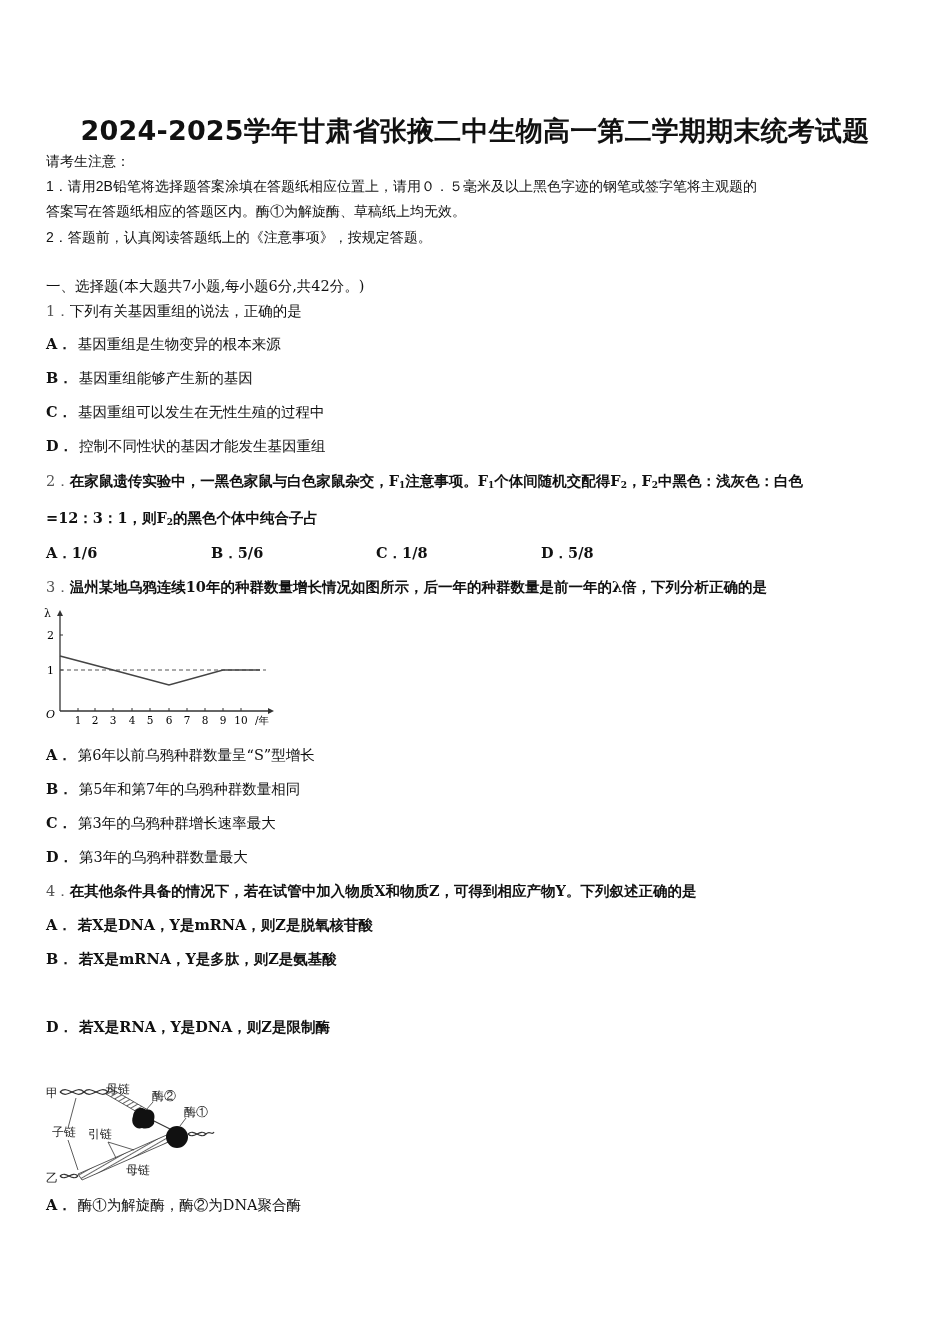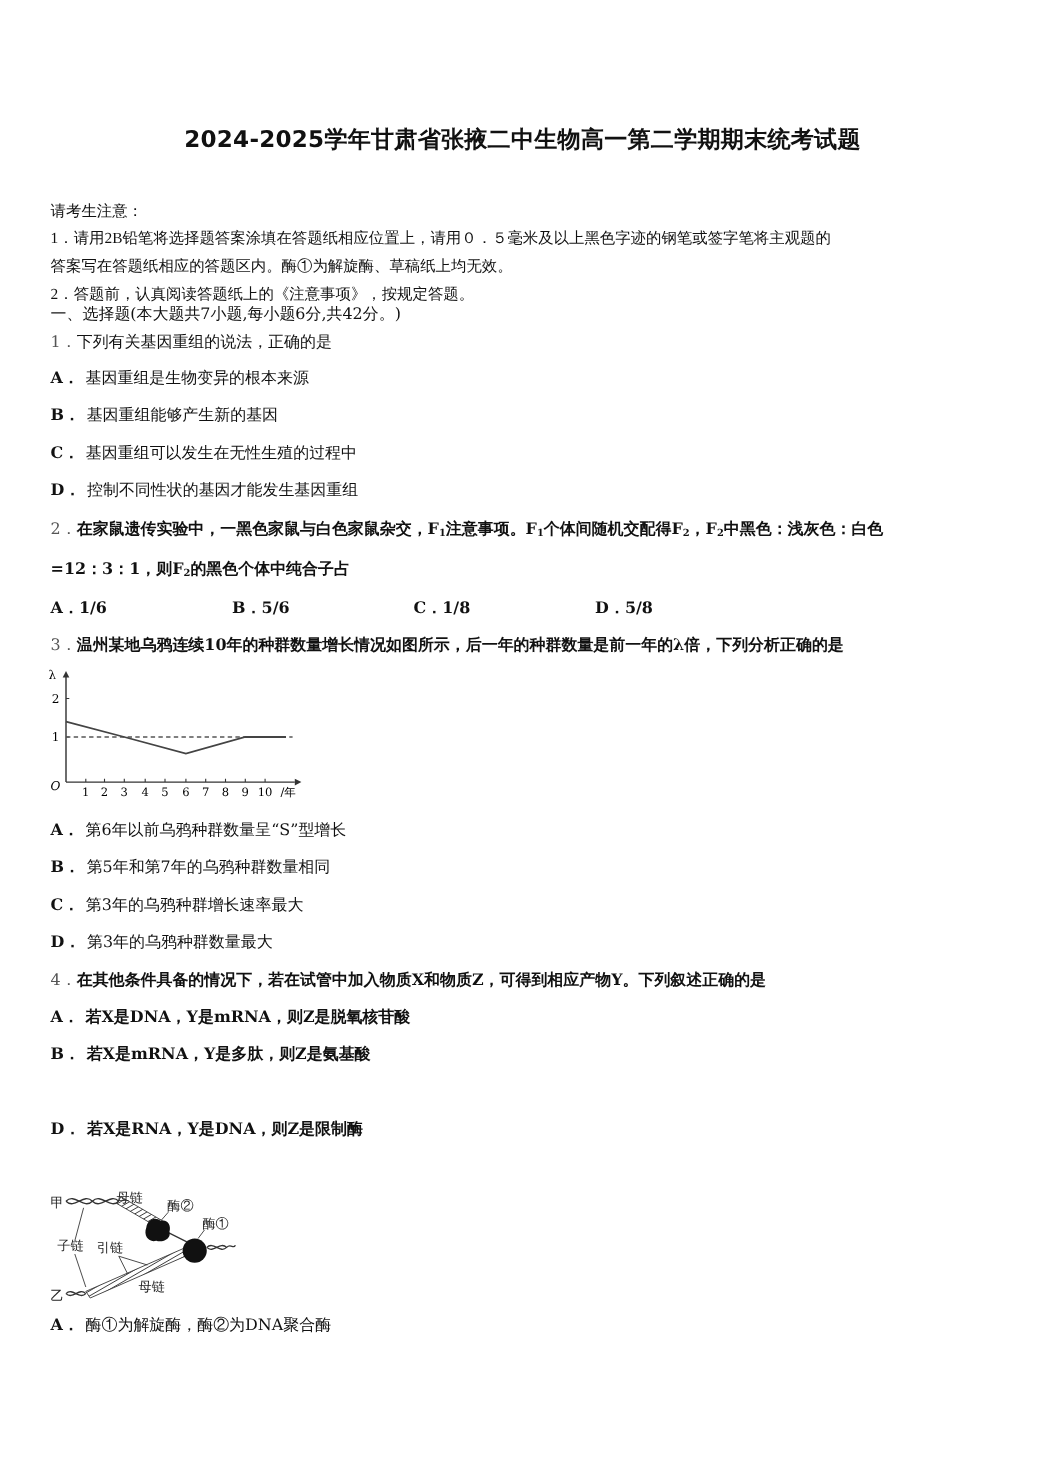--- a/index.html
+++ b/index.html
@@ -1,20 +1,20 @@
 <!DOCTYPE html>
 <html><head>
 <meta charset="utf-8">
 <style>
   html, body { margin:0; padding:0; background:#ffffff; }
   body { width:950px; height:1344px; position:relative; overflow:hidden; color:#111; font-family:"DejaVu Serif", "Liberation Serif", serif; }
   .page { position:absolute; left:0; top:0; width:950px; height:1344px; }
-  .title { position:absolute; left:0; width:950px; top:113px; text-align:center; font-family:"DejaVu Sans", "Liberation Sans", sans-serif; font-weight:bold; font-size:21px; letter-spacing:0.2px; }
+  .title { position:absolute; left:0; width:950px; top:113px; text-align:center; font-family:"DejaVu Sans", "Liberation Sans", sans-serif; font-weight:bold; font-size:27px; letter-spacing:0.2px; }
   .line { position:absolute; left:46px; font-size:14.5px; line-height:18px; white-space:nowrap; }
-  .notice { font-family:Liberation Serif, serif; font-size:14px;margin-top:32px; }
+  .notice { font-family:Liberation Sans, sans-serif; font-size:14px; }
   .bold { font-weight:bold; }
   .qnum { color:#555; font-weight:normal; }
   .opt-label { font-weight:bold; margin-right:6px; }
   .opt-row span.cell { display:inline-block; width:165px; }
   sub { font-size:9px; vertical-align:-2px; }
   .figure { position:absolute; }
   svg text { font-family:"DejaVu Serif", "Liberation Serif", serif; }
 </style>
 </head>
 <body>

